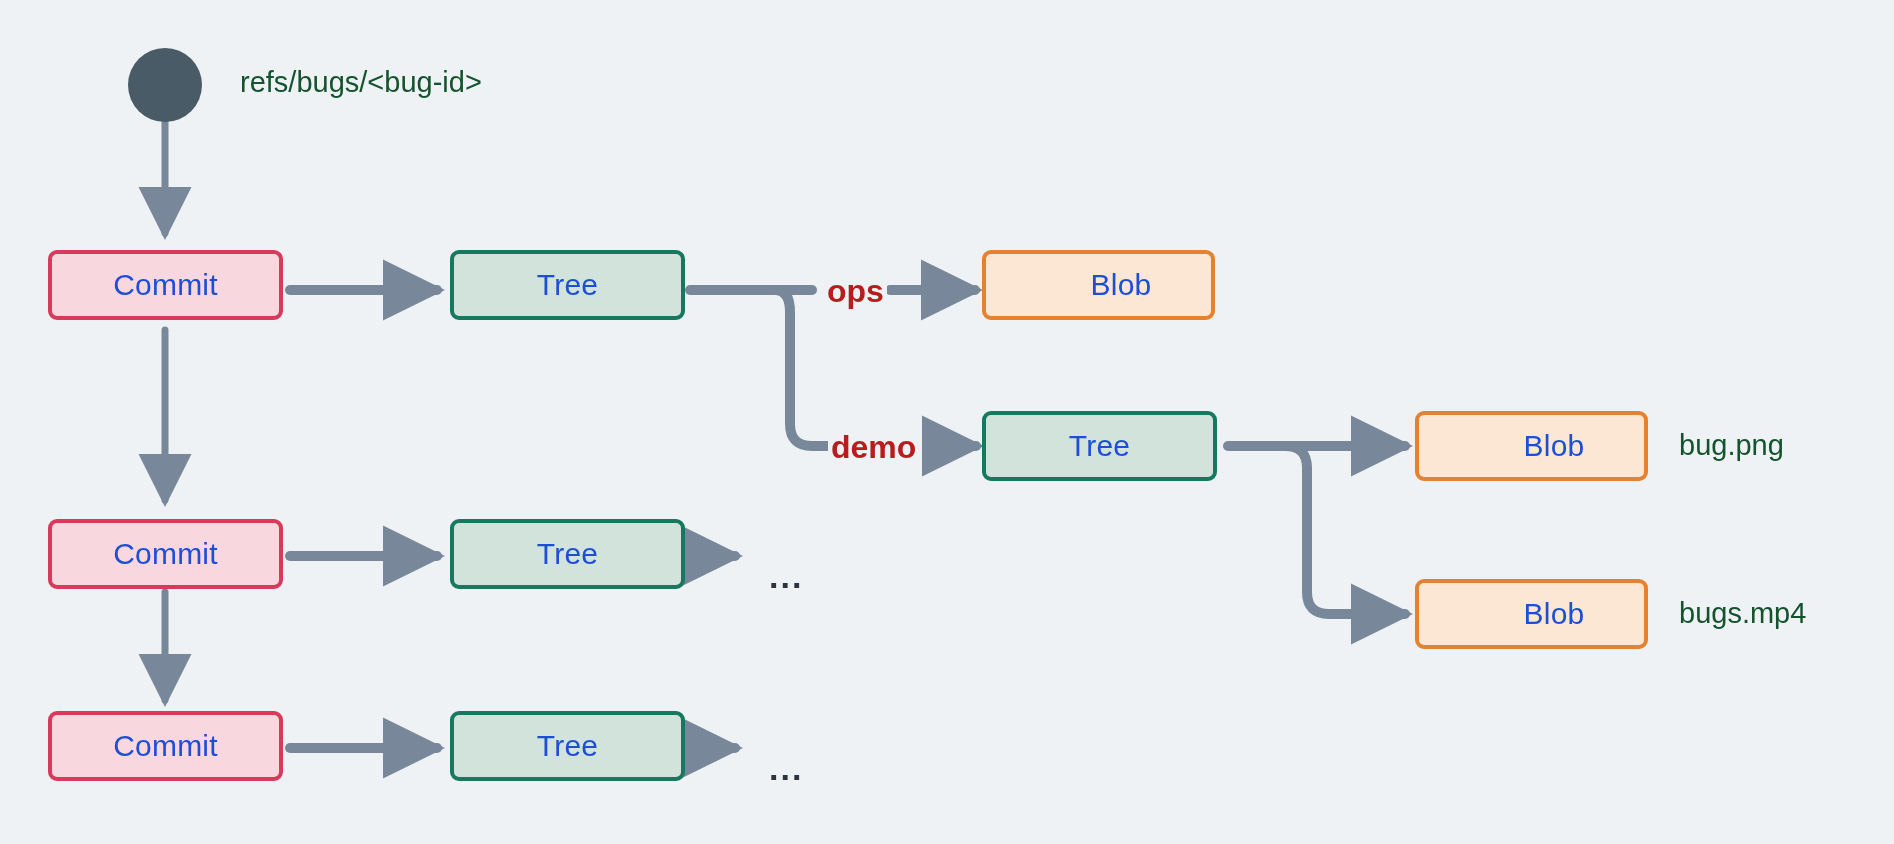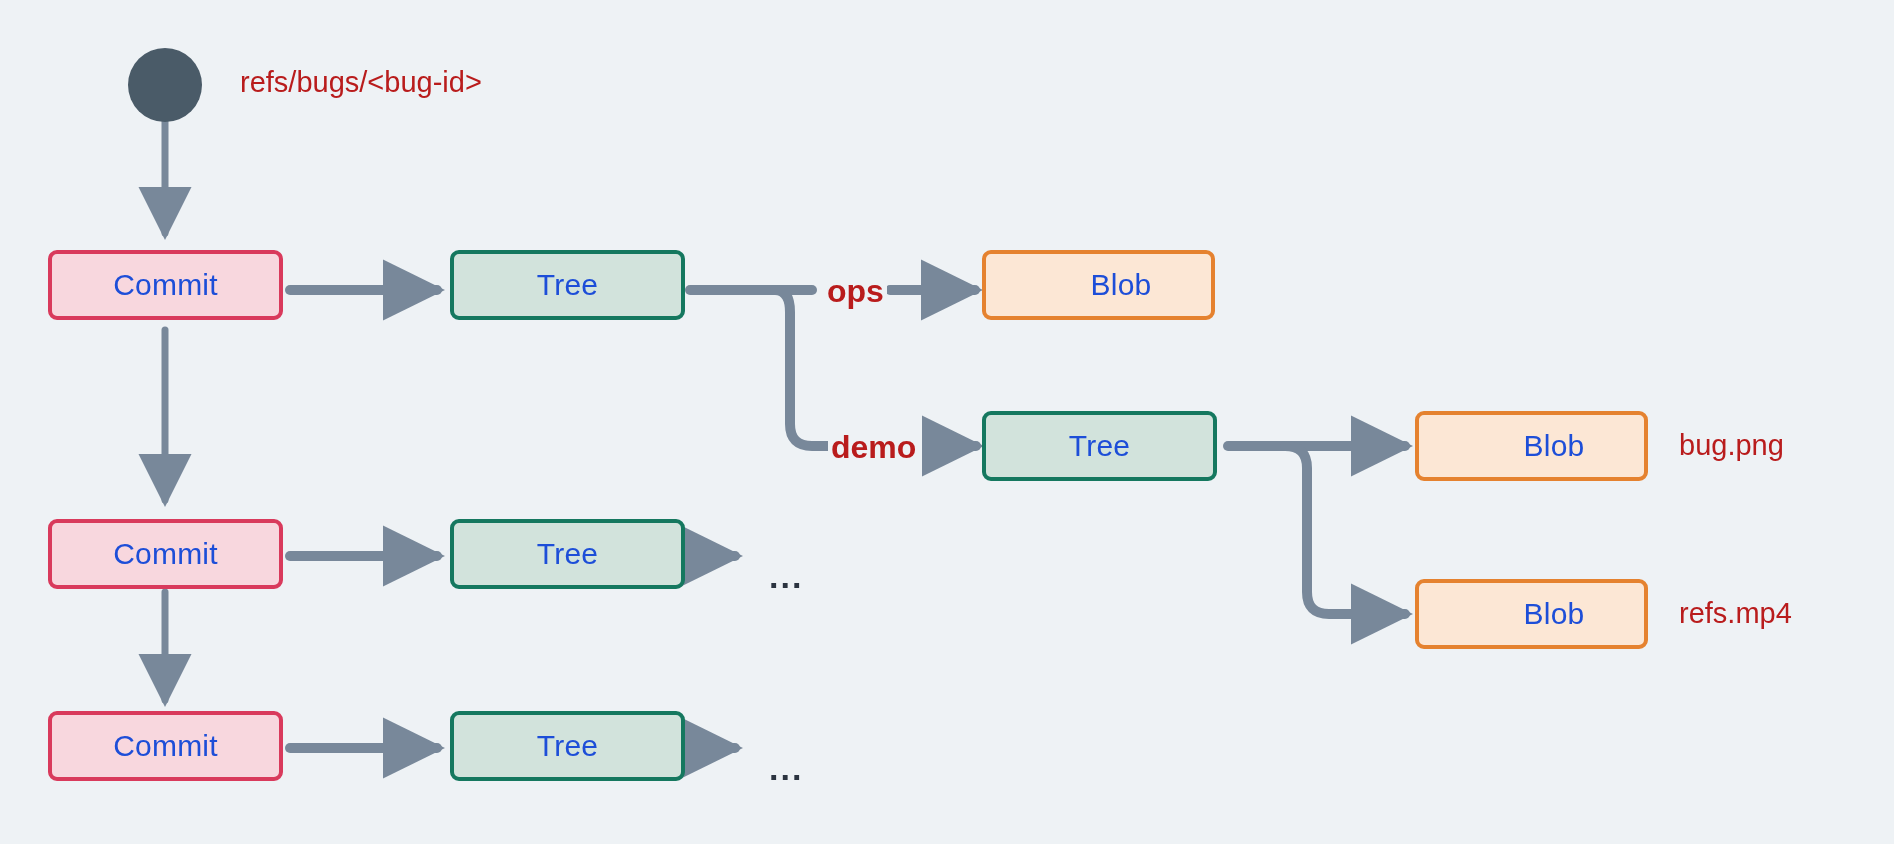--- a/index.html
+++ b/index.html
@@ -54,21 +54,21 @@
     padding-left: 45px;
   }
   .ref-dot {
     position: absolute;
     border-radius: 50%;
     background: #4a5b68;
   }
   .plain-label {
     position: absolute;
     font-size: 29px;
-    color: #b91c1c;
+    color: #14532d;
     white-space: nowrap;
   }
   .edge-label {
     position: absolute;
     font-size: 32px;
     color: #b91c1c;
     white-space: nowrap;
     background: #eef2f5;
     padding: 0 3px;
     font-weight: bold;
@@ -138,18 +138,18 @@
   <div class="edge-label" style="left:828px; top:429px;">demo</div>
 
   <div class="node blob" style="left:982px; top:250px; width:233px; height:70px;">Blob</div>
 
   <div class="node tree" style="left:982px; top:411px; width:235px; height:70px;">Tree</div>
 
   <div class="node blob" style="left:1415px; top:411px; width:233px; height:70px;">Blob</div>
   <div class="node blob" style="left:1415px; top:579px; width:233px; height:70px;">Blob</div>
 
   <div class="plain-label" style="left:1679px; top:429px;">bug.png</div>
-  <div class="plain-label" style="left:1679px; top:597px;">refs.mp4</div>
+  <div class="plain-label" style="left:1679px; top:597px;">bugs.mp4</div>
 
   <div class="ellipsis" style="left:769px; top:557px;">...</div>
   <div class="ellipsis" style="left:769px; top:749px;">...</div>
 
 </div>
 
 </body></html>

